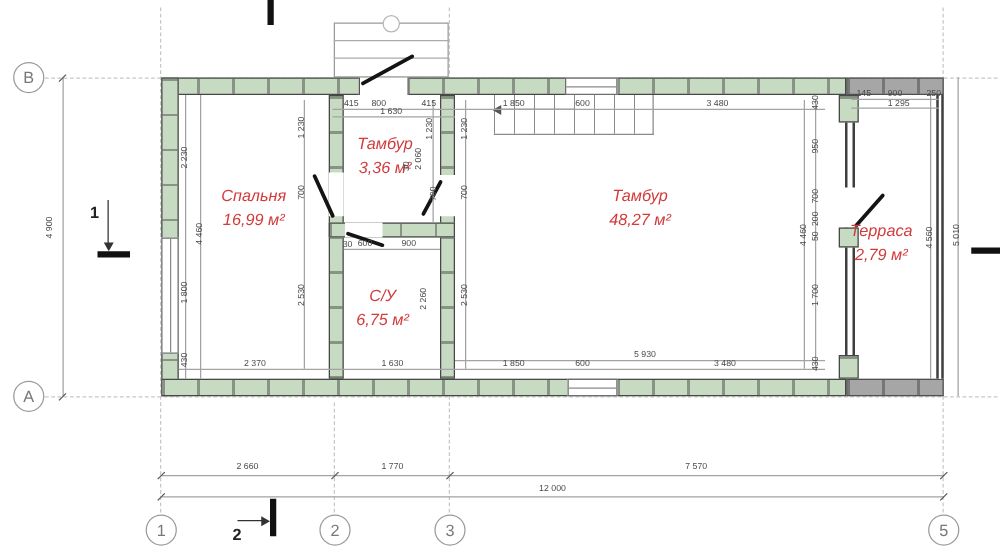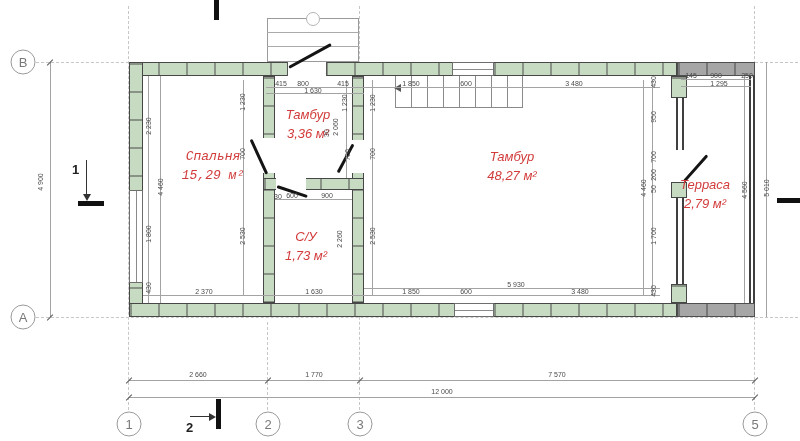--- a/index.html
+++ b/index.html
@@ -139,31 +139,31 @@
   <div class="secbar" style="left:78px;top:201px;width:26px;height:5px;"></div>
   <div class="secbar" style="left:777px;top:198px;width:23px;height:5px;"></div>
 
   <div class="secbar" style="left:214px;top:0px;width:5px;height:20px;"></div>
   <div class="secbar" style="left:216px;top:399px;width:5px;height:30px;"></div>
   <div class="secline" style="left:190px;top:416px;width:22px;height:1px;"></div>
   <div class="arr-right" style="left:209px;top:413px;"></div>
   <div class="secnum" style="left:186px;top:420px;">2</div>
 
   <div>
-      <div class="room-label" style="left: 213px; top: 148px; font-family: Liberation Mono, monospace;">
+      <div class="room-label" style="left: 203px; top: 148px;">
         <div>Спальня</div>
-        <div>15,29 м²</div>
+        <div>16,99 м²</div>
       </div>
       <div class="room-label" style="left: 308px; top: 106px;">
         <div>Тамбур</div>
         <div>3,36 м²</div>
       </div>
       <div class="room-label" style="left: 306px; top: 228px;">
         <div>С/У</div>
-        <div>1,73 м²</div>
+        <div>6,75 м²</div>
       </div>
       <div class="room-label" style="left: 512px; top: 148px;">
         <div>Тамбур</div>
         <div>48,27 м²</div>
       </div>
       <div class="room-label" style="left: 705px; top: 176px;">
         <div>Терраса</div>
         <div>2,79 м²</div>
       </div>
     </div>

